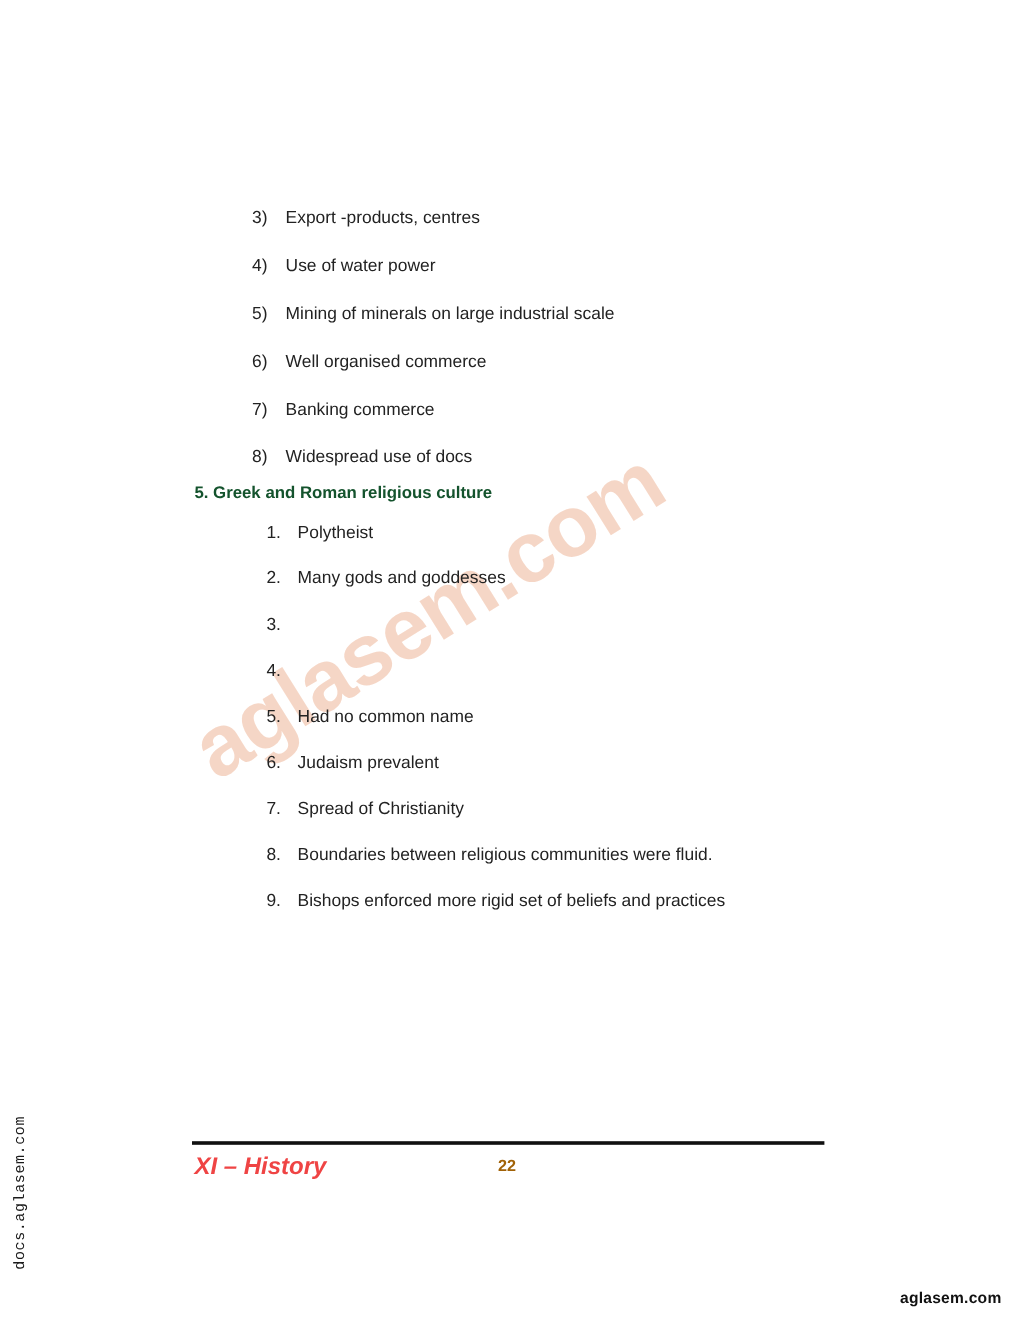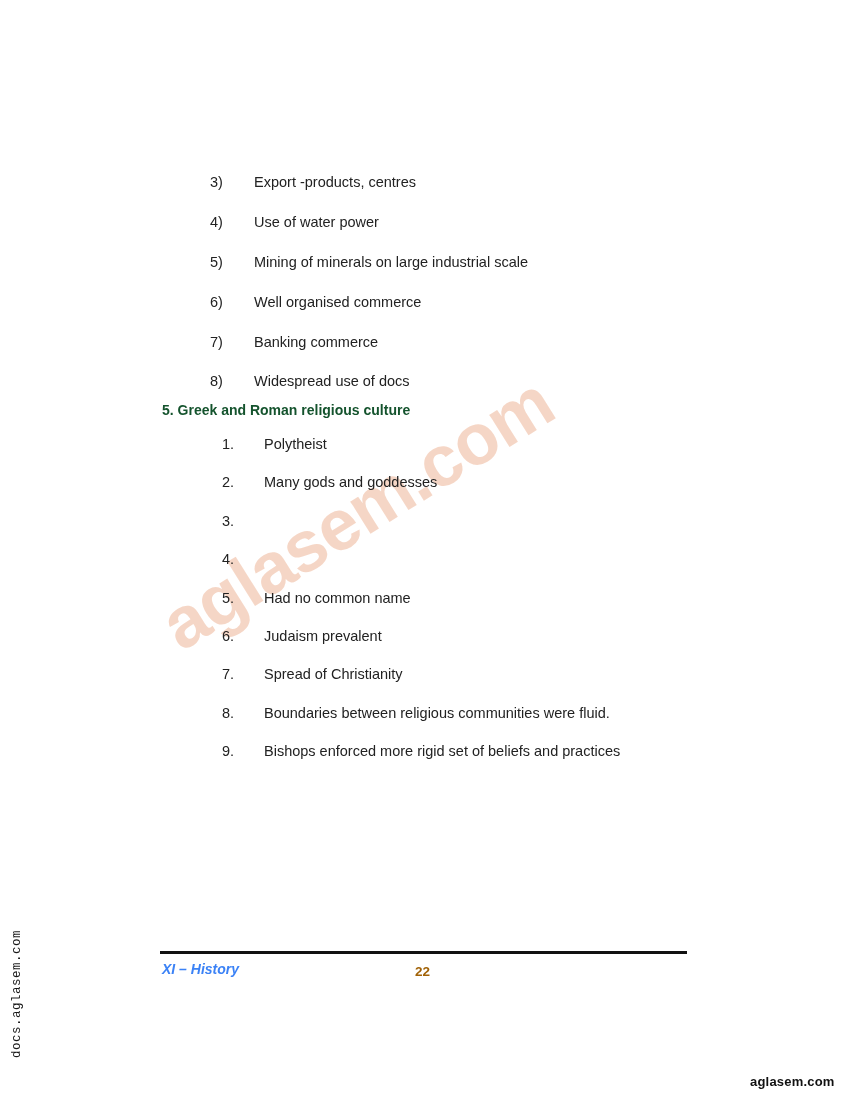--- a/index.html
+++ b/index.html
@@ -91,21 +91,20 @@
     width: 28px;
     flex: 0 0 28px;
     text-align: left;
   }
   .list-block.second .row .marker {
     width: 26px;
     flex: 0 0 26px;
   }
   .row .text {
     white-space: nowrap;
-    margin-left: 16px;
   }
 
   .section-heading {
     position: absolute;
     left: 162px;
     top: 402px;
     font-size: 14px;
     font-weight: bold;
     color: #14532d;
     white-space: nowrap;
@@ -117,24 +116,24 @@
     left: 160px;
     top: 951px;
     width: 527px;
     height: 3px;
     background: #111;
   }
   .footer-left {
     position: absolute;
     left: 162px;
     top: 961px;
-    font-size: 14px;
+    font-size: 20px;
     font-style: italic;
     font-weight: bold;
-    color: #3b82f6;
+    color: #ef4444;
     white-space: nowrap;
   }
   .footer-page {
     position: absolute;
     left: 415px;
     top: 964px;
     font-size: 13.5px;
     font-weight: bold;
     color: #a16207;
   }

